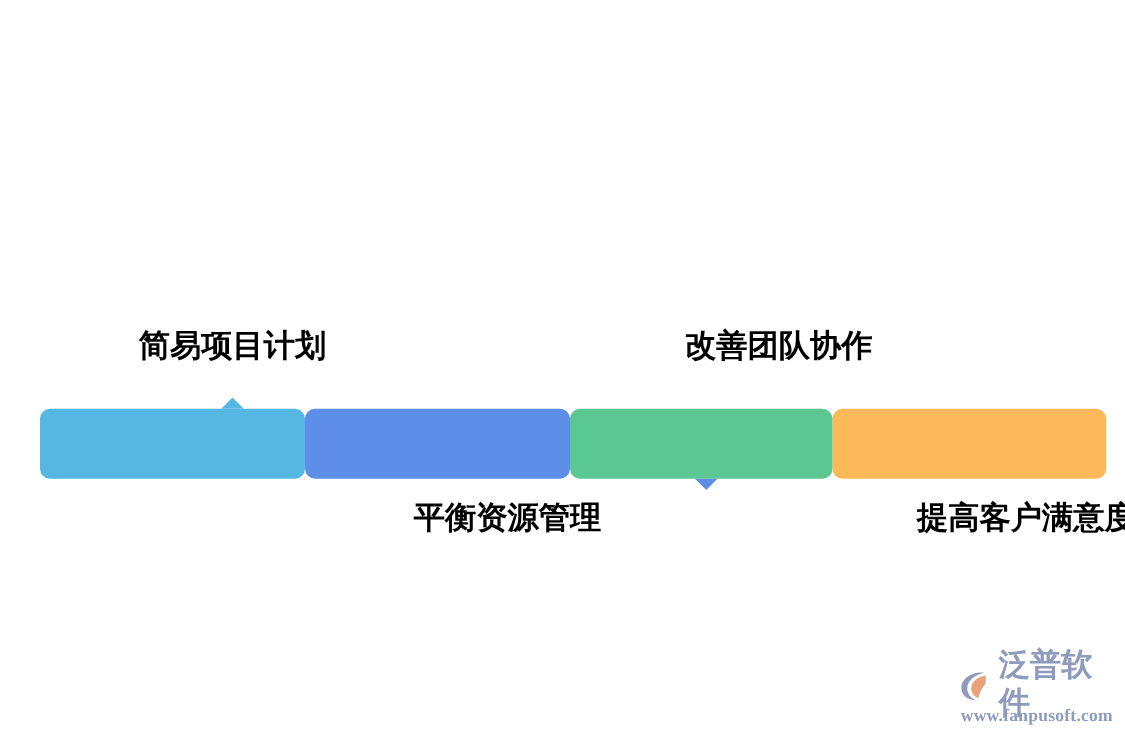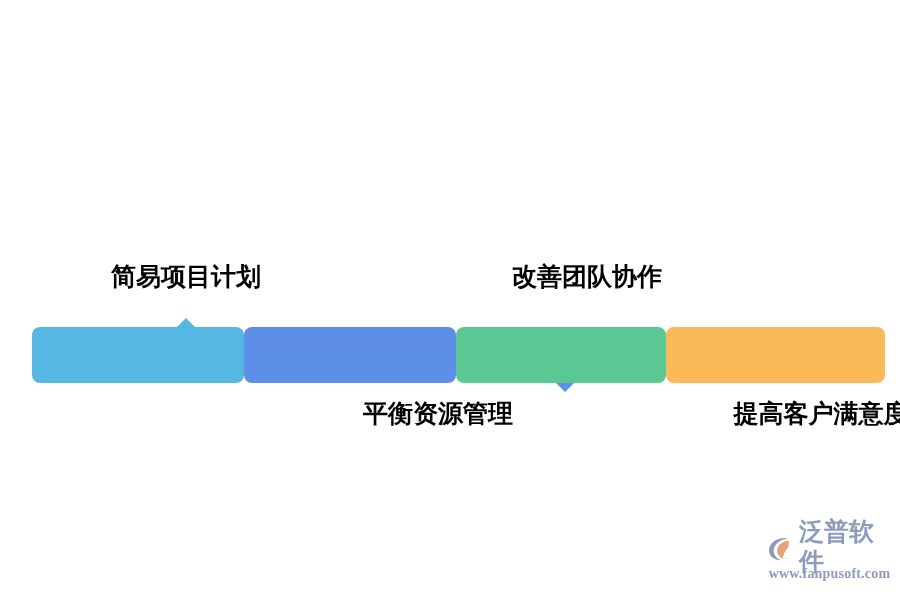--- a/index.html
+++ b/index.html
@@ -130,23 +130,23 @@
       
     </div>
 
     <div class="seg" id="seg-4" style="left: 634px; width: 219px; background: rgb(251, 185, 90); z-index: 7;">
       
     </div>
   </div>
 
   <div class="label above" id="lbl-1" style="left: 186px;">简易项目计划</div>
 
-  <div class="label below" id="lbl-2" style="left: 406px; margin-left: 32px;">平衡资源管理</div>
+  <div class="label below" id="lbl-2" style="left: 406px;">平衡资源管理</div>
 
-  <div class="label above" id="lbl-3" style="left: 587px;">改善团队协作</div>
+  <div class="label above" id="lbl-3" style="left: 623px;">改善团队协作</div>
 
   <div class="label below" id="lbl-4" style="left: 821px;">提高客户满意度</div>
 
   <div class="watermark">
     <div class="wm-row">
       <div class="wm-mark">
         <svg width="30" height="30" viewBox="0 0 30 30" aria-hidden="true">
           <path d="M21.5 4.2 C11.5 3.0 3.0 9.0 3.0 16.2 C3.0 22.0 8.2 26.2 14.8 26.2
                    C10.4 24.4 7.8 20.8 7.8 16.6 C7.8 11.0 12.8 6.2 21.5 4.2 Z" fill="#8e9bbd"></path>
           <path d="M22.6 6.4 C15.6 7.6 11.0 11.6 11.0 16.8 C11.0 20.2 13.0 23.0 16.2 24.4

